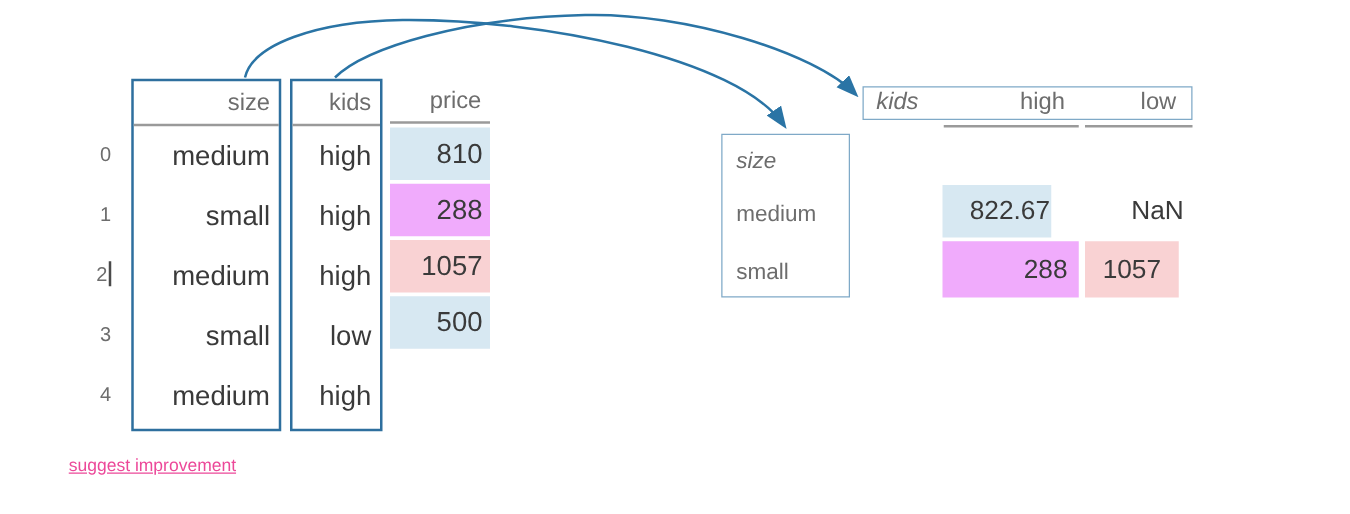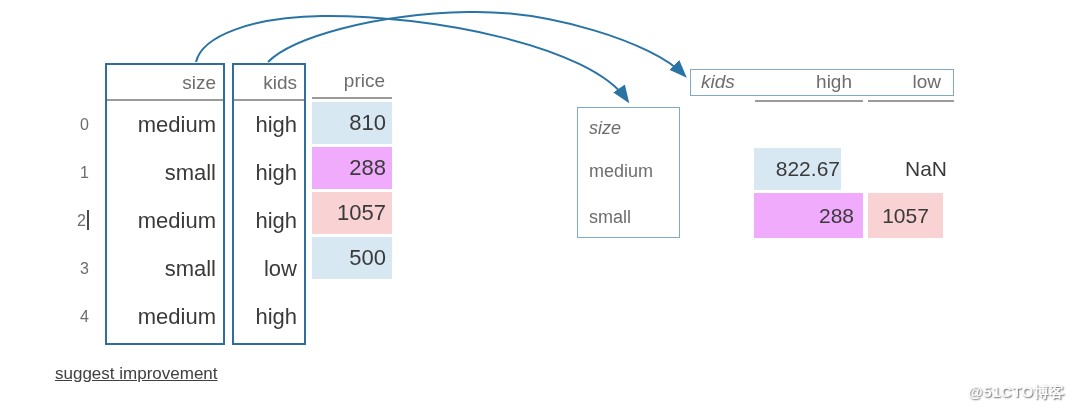--- a/index.html
+++ b/index.html
@@ -51,21 +51,21 @@
   .pivot-rowbox .r1     { position:absolute; left:11px; top:52px; height:22px; line-height:22px; }
   .pivot-rowbox .r2     { position:absolute; left:11px; top:98px; height:22px; line-height:22px; }
 
   .pv { position:absolute; font-size:21px; color:#3a3a3a; }
   .pv-00 { left:754px; top:148px; width:87px; height:42px; line-height:42px; text-align:right; padding-right:1px; }
   .pv-01 { left:885px; top:148px; width:62px;  height:42px; line-height:42px; text-align:right; }
   .pv-10 { left:754px; top:193px; width:109px; height:45px; line-height:45px; text-align:right; padding-right:9px; }
   .pv-11 { left:868px; top:193px; width:75px;  height:45px; line-height:45px; text-align:center; }
 
   
-  .link { position:absolute; left:55px; top:364px; font-size:17px; color:#404040;
+  .link { position:absolute; left:55px; top:364px; font-size:14px; color:#ec4899;
           text-decoration:underline; cursor:pointer; }
   .watermark { position:absolute; left:968px; top:383px; font-size:15px; font-weight:bold;
                color:#fbfbfb; text-shadow:1px 1px 1.5px rgba(90,90,90,0.85); letter-spacing:0.5px; }
 </style>
 </head>
 <body>
 
 <div class="stage">
 
   <svg class="arrows" width="1080" height="411">
@@ -126,15 +126,14 @@
     <div class="r1">medium</div>
     <div class="r2">small</div>
   </div>
 
   <div class="pv pv-00 bg-blue">822.67</div>
   <div class="pv pv-01">NaN</div>
   <div class="pv pv-10 bg-green">288</div>
   <div class="pv pv-11 bg-pink">1057</div>
 
   <a class="link" href="#">suggest improvement</a>
-  <div class="watermark">@51CTO博客</div>
 
 </div>
 
 </body></html>

